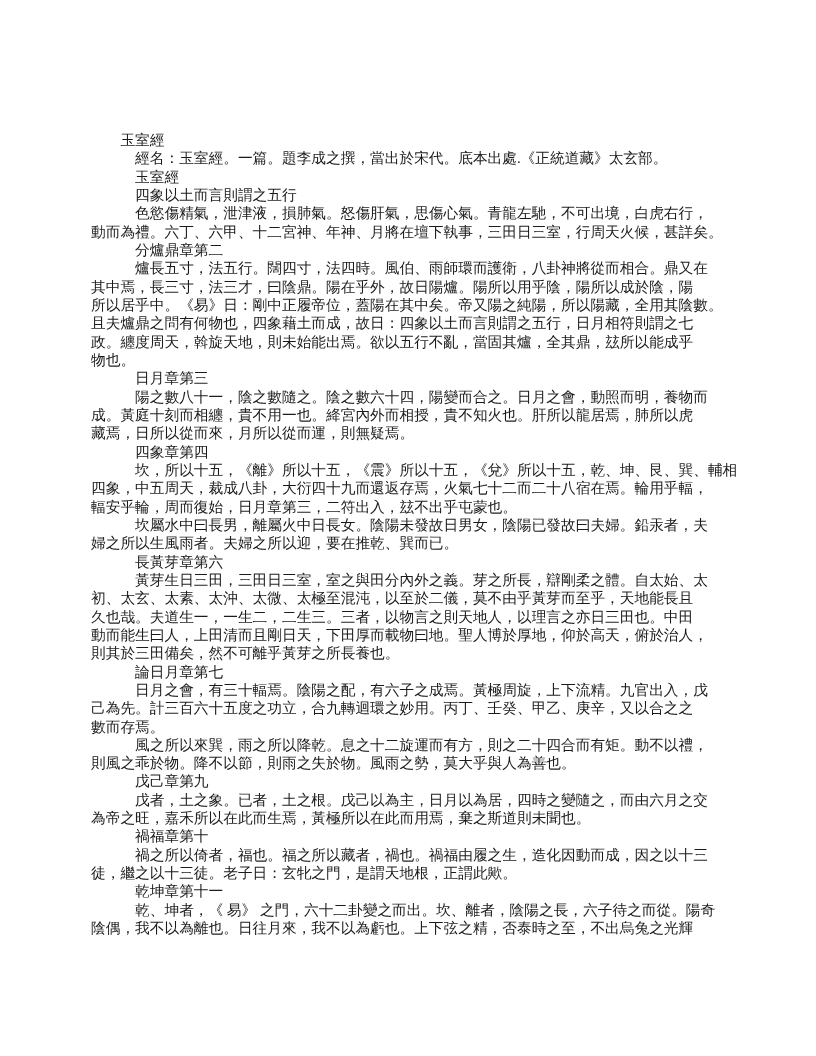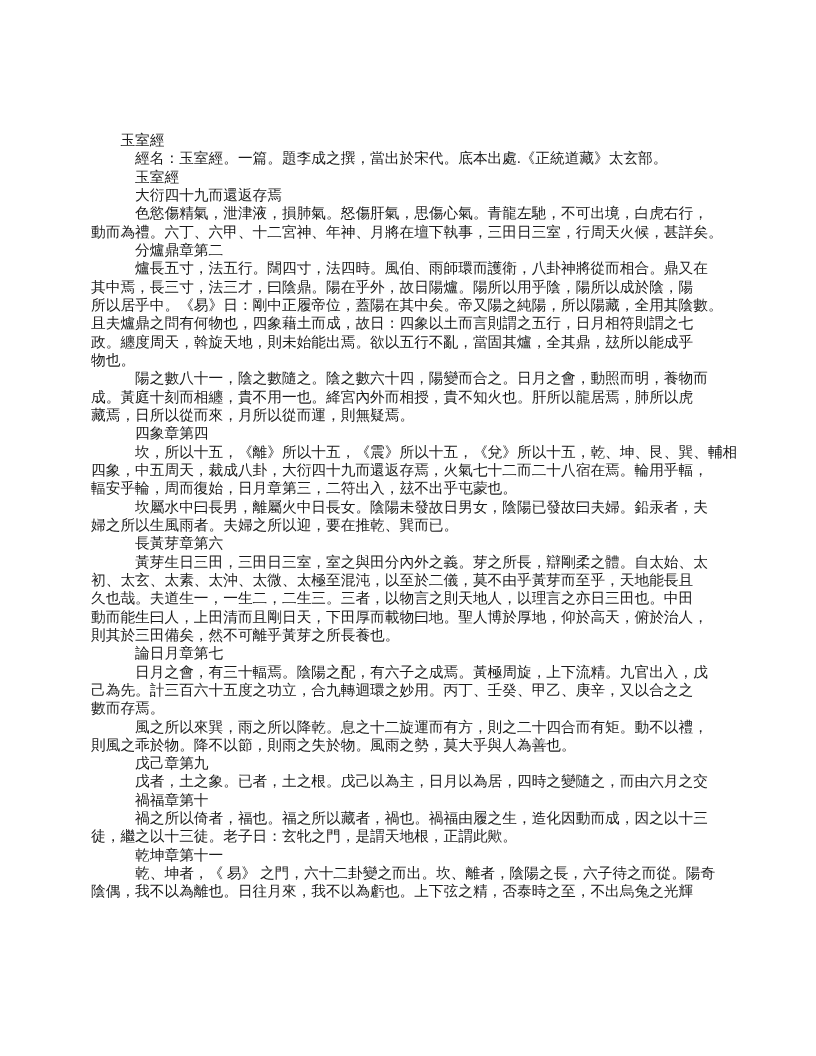--- a/index.html
+++ b/index.html
@@ -31,30 +31,31 @@
   }
 </style>
 </head>
 <body>
 
 <div class="page">
   <div class="text-block" id="doc-text">
       <div class="text-line">　　玉室經</div>
       <div class="text-line">　　　經名：玉室經。一篇。題李成之撰，當出於宋代。底本出處.《正統道藏》太玄部。</div>
       <div class="text-line">　　　玉室經</div>
-      <div class="text-line">　　　大衍四十九而還返存焉</div>
+      <div class="text-line">　　　四象以土而言則謂之五行</div>
       <div class="text-line">　　　色慾傷精氣，泄津液，損肺氣。怒傷肝氣，思傷心氣。青龍左馳，不可出境，白虎右行，</div>
       <div class="text-line">動而為禮。六丁、六甲、十二宮神、年神、月將在壇下執事，三田日三室，行周天火候，甚詳矣。</div>
       <div class="text-line">　　　分爐鼎章第二</div>
       <div class="text-line">　　　爐長五寸，法五行。闊四寸，法四時。風伯、雨師環而護衛，八卦神將從而相合。鼎又在</div>
       <div class="text-line">其中焉，長三寸，法三才，曰陰鼎。陽在乎外，故日陽爐。陽所以用乎陰，陽所以成於陰，陽</div>
       <div class="text-line">所以居乎中。《易》日：剛中正履帝位，蓋陽在其中矣。帝又陽之純陽，所以陽藏，全用其陰數。</div>
       <div class="text-line">且夫爐鼎之問有何物也，四象藉土而成，故日：四象以土而言則謂之五行，日月相符則謂之七</div>
       <div class="text-line">政。纏度周天，斡旋天地，則未始能出焉。欲以五行不亂，當固其爐，全其鼎，玆所以能成乎</div>
       <div class="text-line">物也。</div>
+      <div class="text-line">　　　日月章第三</div>
       <div class="text-line">　　　陽之數八十一，陰之數隨之。陰之數六十四，陽變而合之。日月之會，動照而明，養物而</div>
       <div class="text-line">成。黃庭十刻而相纏，貴不用一也。絳宮內外而相授，貴不知火也。肝所以龍居焉，肺所以虎</div>
       <div class="text-line">藏焉，日所以從而來，月所以從而運，則無疑焉。</div>
       <div class="text-line">　　　四象章第四</div>
       <div class="text-line">　　　坎，所以十五，《離》所以十五，《震》所以十五，《兌》所以十五，乾、坤、艮、巽、輔相</div>
       <div class="text-line">四象，中五周天，裁成八卦，大衍四十九而還返存焉，火氣七十二而二十八宿在焉。輪用乎輻，</div>
       <div class="text-line">輻安乎輪，周而復始，日月章第三，二符出入，玆不出乎屯蒙也。</div>
       <div class="text-line">　　　坎屬水中曰長男，離屬火中日長女。陰陽未發故日男女，陰陽已發故曰夫婦。鉛汞者，夫</div>
       <div class="text-line">婦之所以生風雨者。夫婦之所以迎，要在推乾、巽而已。</div>
       <div class="text-line">　　　長黃芽章第六</div>
@@ -64,20 +65,21 @@
       <div class="text-line">動而能生曰人，上田清而且剛日天，下田厚而載物曰地。聖人博於厚地，仰於高天，俯於治人，</div>
       <div class="text-line">則其於三田備矣，然不可離乎黃芽之所長養也。</div>
       <div class="text-line">　　　論日月章第七</div>
       <div class="text-line">　　　日月之會，有三十輻焉。陰陽之配，有六子之成焉。黃極周旋，上下流精。九官出入，戊</div>
       <div class="text-line">己為先。計三百六十五度之功立，合九轉迴環之妙用。丙丁、壬癸、甲乙、庚辛，又以合之之</div>
       <div class="text-line">數而存焉。</div>
       <div class="text-line">　　　風之所以來巽，雨之所以降乾。息之十二旋運而有方，則之二十四合而有矩。動不以禮，</div>
       <div class="text-line">則風之乖於物。降不以節，則雨之失於物。風雨之勢，莫大乎與人為善也。</div>
       <div class="text-line">　　　戊己章第九</div>
       <div class="text-line">　　　戊者，土之象。已者，土之根。戊己以為主，日月以為居，四時之變隨之，而由六月之交</div>
+      <div class="text-line">為帝之旺，嘉禾所以在此而生焉，黃極所以在此而用焉，棄之斯道則未聞也。</div>
       <div class="text-line">　　　禍福章第十</div>
       <div class="text-line">　　　禍之所以倚者，福也。福之所以藏者，禍也。禍福由履之生，造化因動而成，因之以十三</div>
       <div class="text-line">徒，繼之以十三徒。老子日：玄牝之門，是謂天地根，正謂此歟。</div>
       <div class="text-line">　　　乾坤章第十一</div>
       <div class="text-line">　　　乾、坤者，《 易》 之門，六十二卦變之而出。坎、離者，陰陽之長，六子待之而從。陽奇</div>
       <div class="text-line">陰偶，我不以為離也。日往月來，我不以為虧也。上下弦之精，否泰時之至，不出烏兔之光輝</div>
     </div>
 </div>
 
 </body></html>

